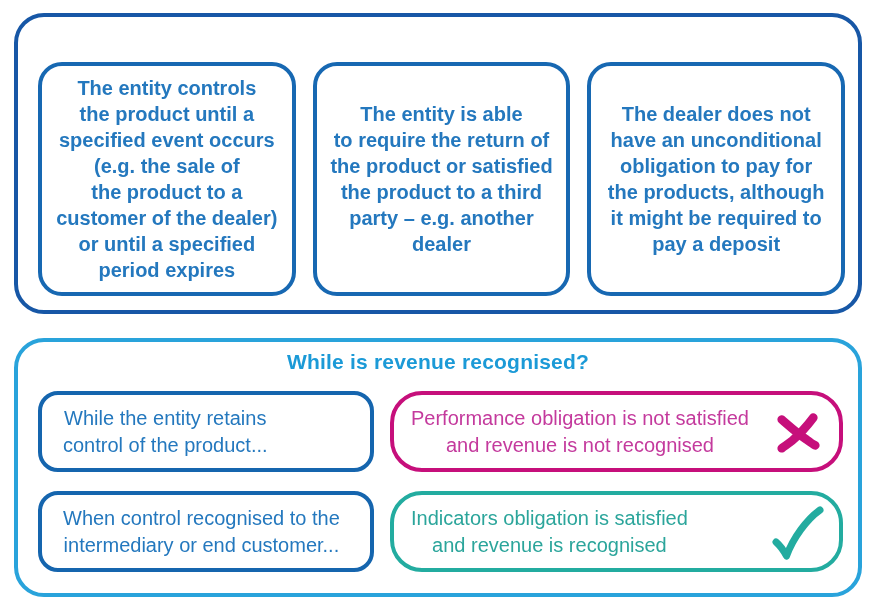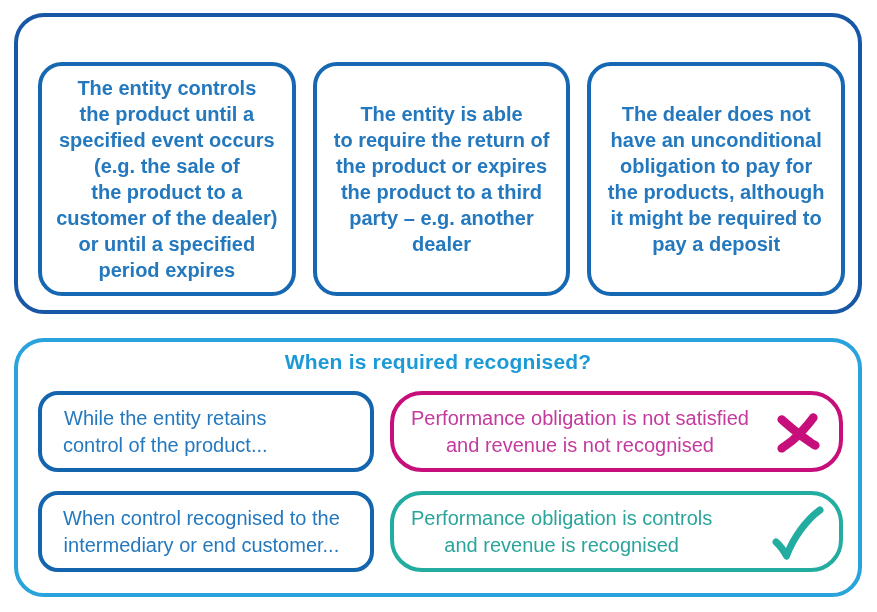--- a/index.html
+++ b/index.html
@@ -135,38 +135,38 @@
 specified event occurs
 (e.g. the sale of
 the product to a
 customer of the dealer)
 or until a specified
 period expires</p>
       </div>
       <div class="indicator-box">
         <p>The entity is able
 to require the return of
-the product or expires
+the product or satisfied
 the product to a third
 party – e.g. another
 dealer</p>
       </div>
       <div class="indicator-box">
         <p>The dealer does not
 have an unconditional
 obligation to pay for
 the products, although
 it might be required to
 pay a deposit</p>
       </div>
     </div>
   </section>
 
   <section class="panel panel-bottom">
-    <h2 class="panel-title">When is required recognised?</h2>
+    <h2 class="panel-title">While is revenue recognised?</h2>
     <div class="rows-wrap">
 
       <div class="rr-row">
         <div class="condition-box">
           <p>While the entity retains
 control of the product...</p>
         </div>
         <div class="outcome-box outcome-negative">
           <p>Performance obligation is not satisfied
 and revenue is not recognised</p>
@@ -176,21 +176,21 @@
           </svg>
         </div>
       </div>
 
       <div class="rr-row">
         <div class="condition-box">
           <p>When control recognised to the
 intermediary or end customer...</p>
         </div>
         <div class="outcome-box outcome-positive">
-          <p>Performance obligation is controls
+          <p>Indicators obligation is satisfied
 and revenue is recognised</p>
           <svg class="mark mark-check" viewBox="0 0 56 58" fill="none" stroke="#23ACA0" stroke-linecap="round" stroke-linejoin="round">
             <path d="M7,37 C 11,40.5 15,46 17.5,51 C 24,33 38,14 51,5" stroke-width="7"></path>
           </svg>
         </div>
       </div>
 
     </div>
   </section>
 

